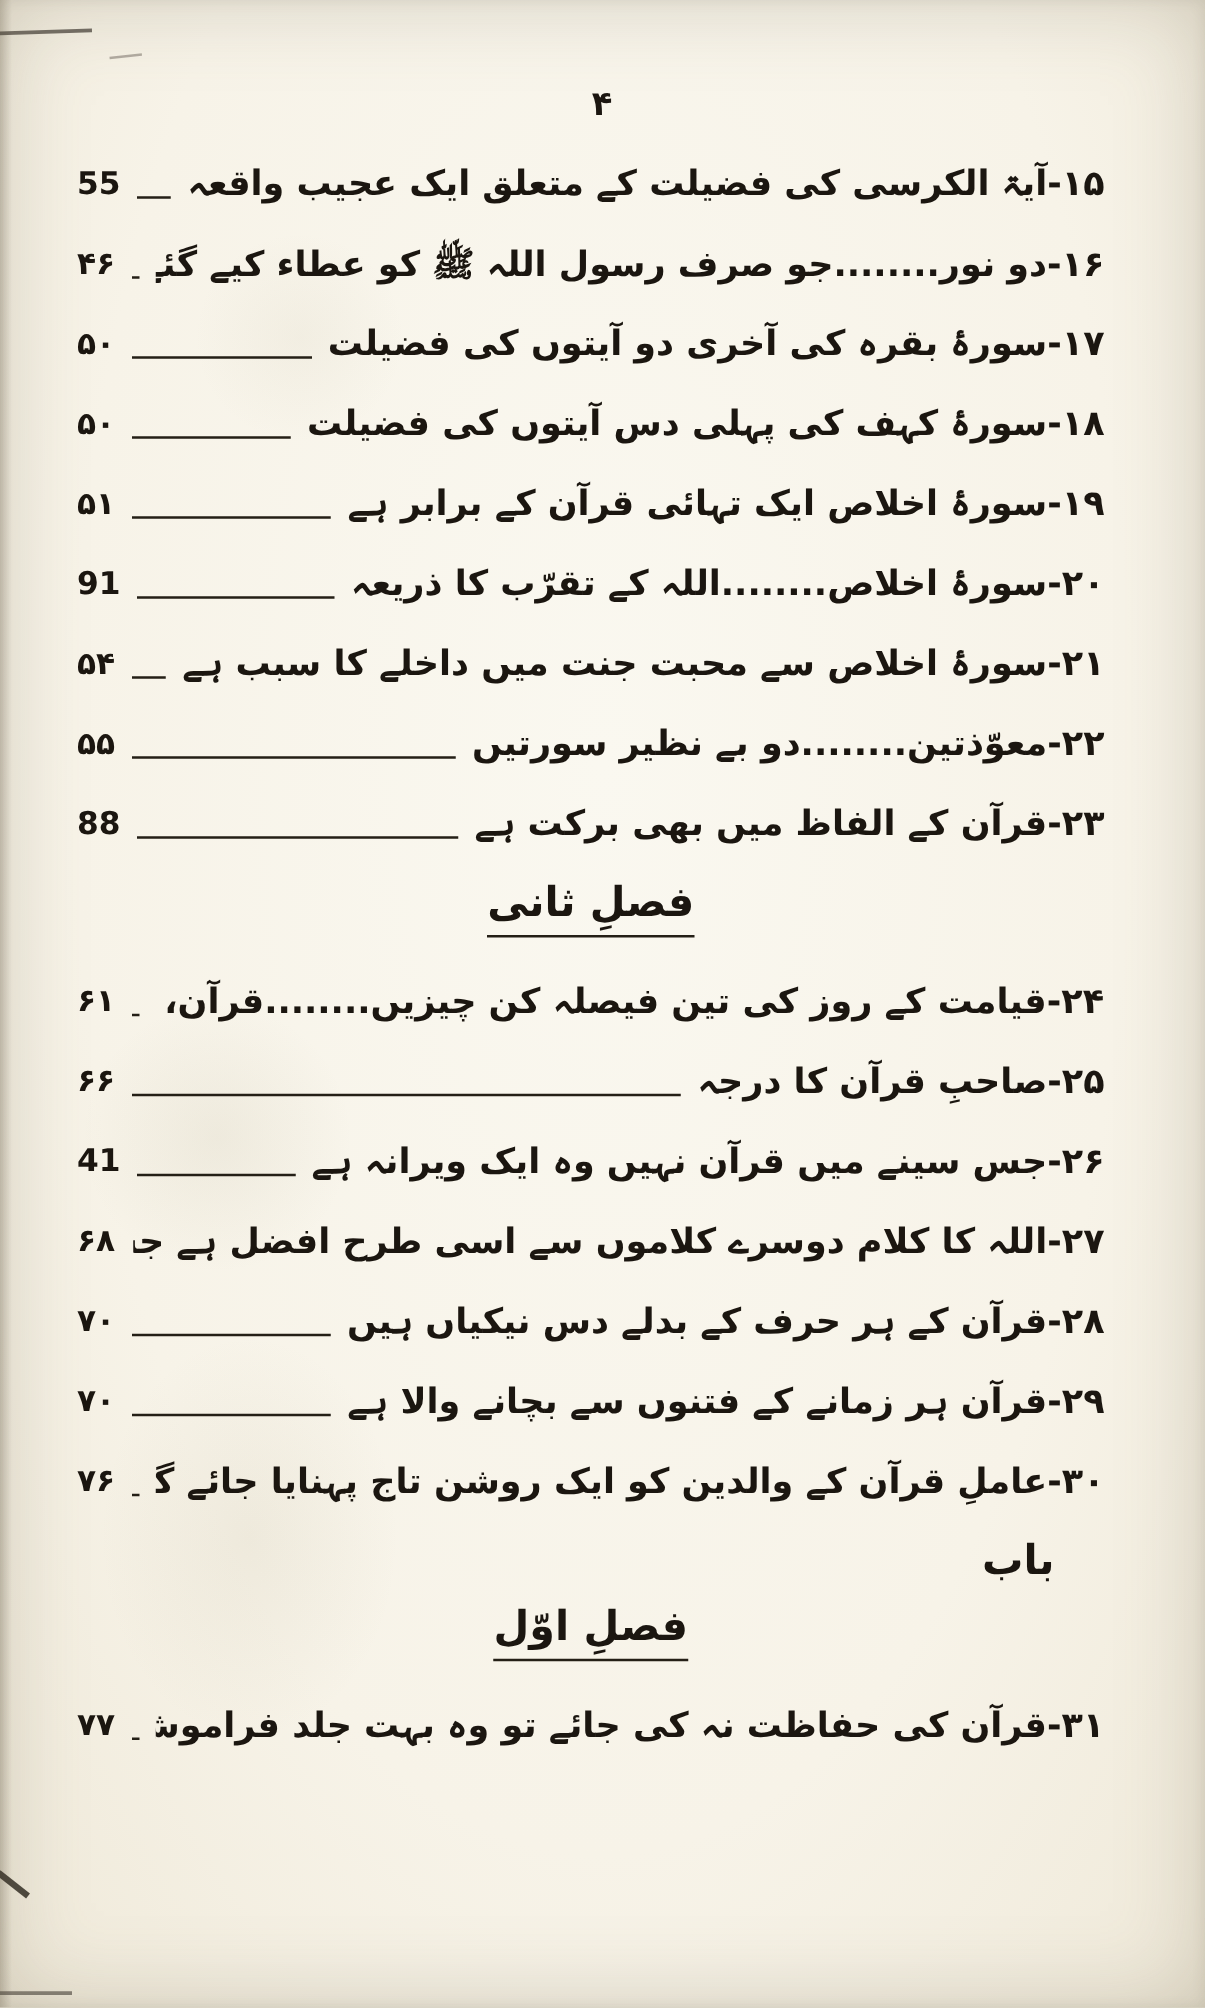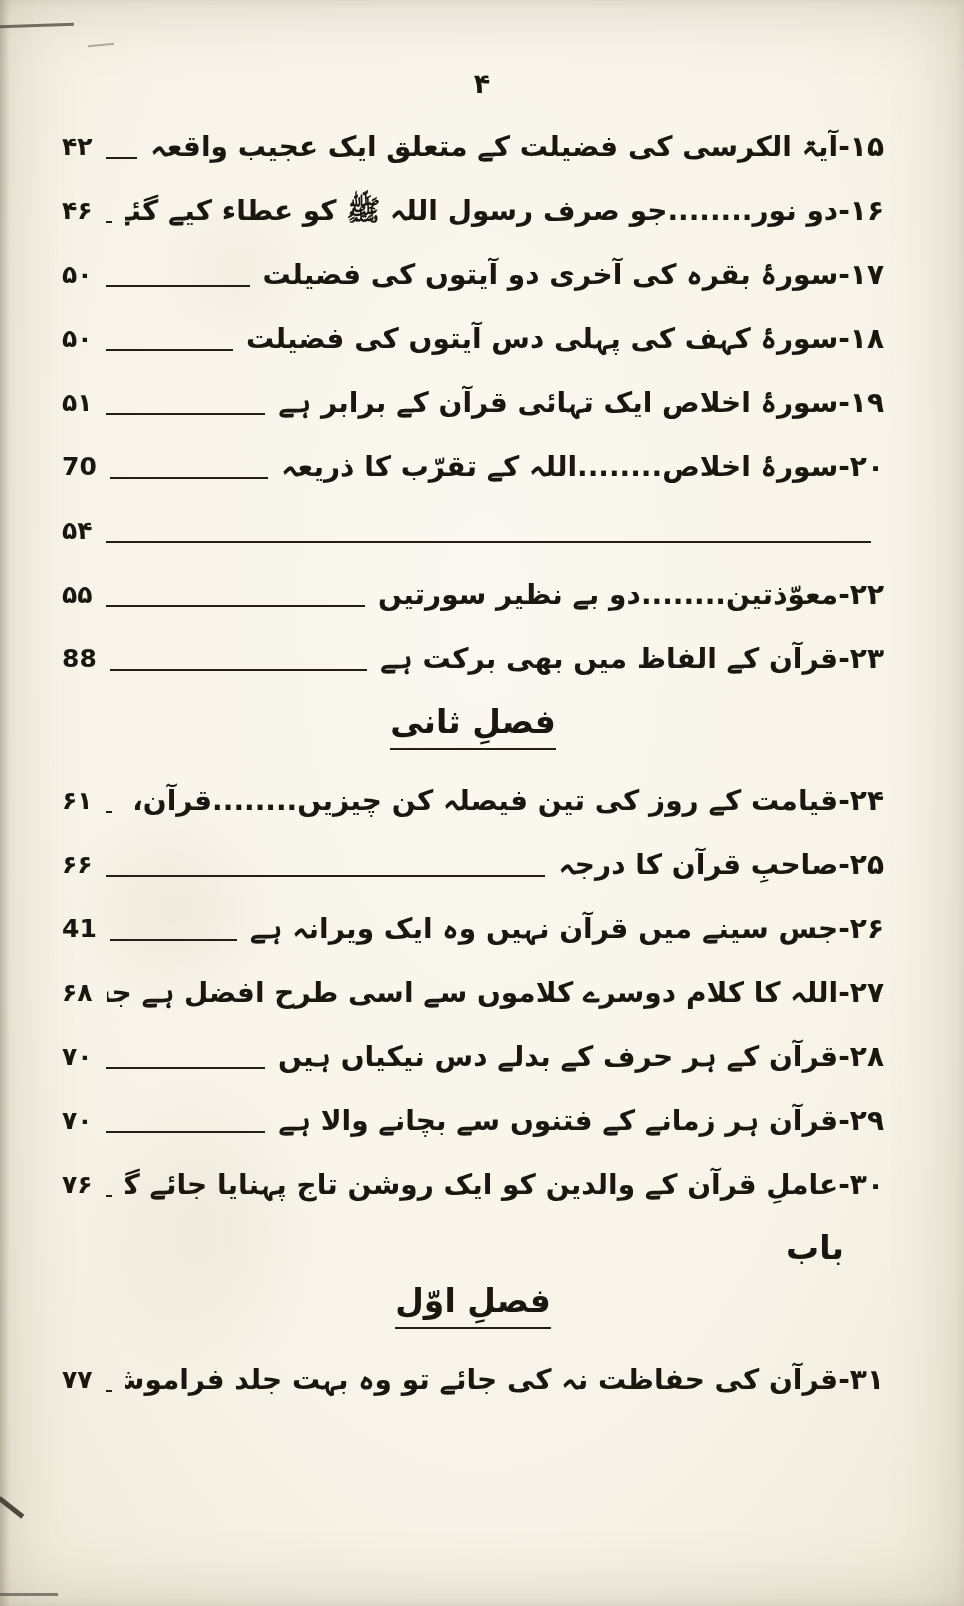--- a/index.html
+++ b/index.html
@@ -94,21 +94,21 @@
   <div class="art stain1"></div>
   <div class="art stain2"></div>
   <div class="art stain3"></div>
 
   <div class="pageno">۴</div>
 
   <div class="toc">
       <div class="row">
         <span class="t">۱۵-آیۃ الکرسی کی فضیلت کے متعلق ایک عجیب واقعہ</span>
         <span class="leader"></span>
-        <span class="p">۴۲</span>
+        <span class="p">55</span>
       </div>
       <div class="row">
         <span class="t">۱۶-دو نور........جو صرف رسول اللہ ﷺ کو عطاء کیے گئے</span>
         <span class="leader"></span>
         <span class="p">۴۶</span>
       </div>
       <div class="row">
         <span class="t">۱۷-سورۂ بقرہ کی آخری دو آیتوں کی فضیلت</span>
         <span class="leader"></span>
         <span class="p">۵۰</span>
@@ -119,23 +119,24 @@
         <span class="p">۵۰</span>
       </div>
       <div class="row">
         <span class="t">۱۹-سورۂ اخلاص ایک تہائی قرآن کے برابر ہے</span>
         <span class="leader"></span>
         <span class="p">۵۱</span>
       </div>
       <div class="row">
         <span class="t">۲۰-سورۂ اخلاص........اللہ کے تقرّب کا ذریعہ</span>
         <span class="leader"></span>
-        <span class="p">70</span>
+        <span class="p">91</span>
       </div>
       <div class="row">
+        <span class="t">۲۱-سورۂ اخلاص سے محبت جنت میں داخلے کا سبب ہے</span>
         <span class="leader"></span>
         <span class="p">۵۴</span>
       </div>
       <div class="row">
         <span class="t">۲۲-معوّذتین........دو بے نظیر سورتیں</span>
         <span class="leader"></span>
         <span class="p">۵۵</span>
       </div>
       <div class="row">
         <span class="t">۲۳-قرآن کے الفاظ میں بھی برکت ہے</span>

